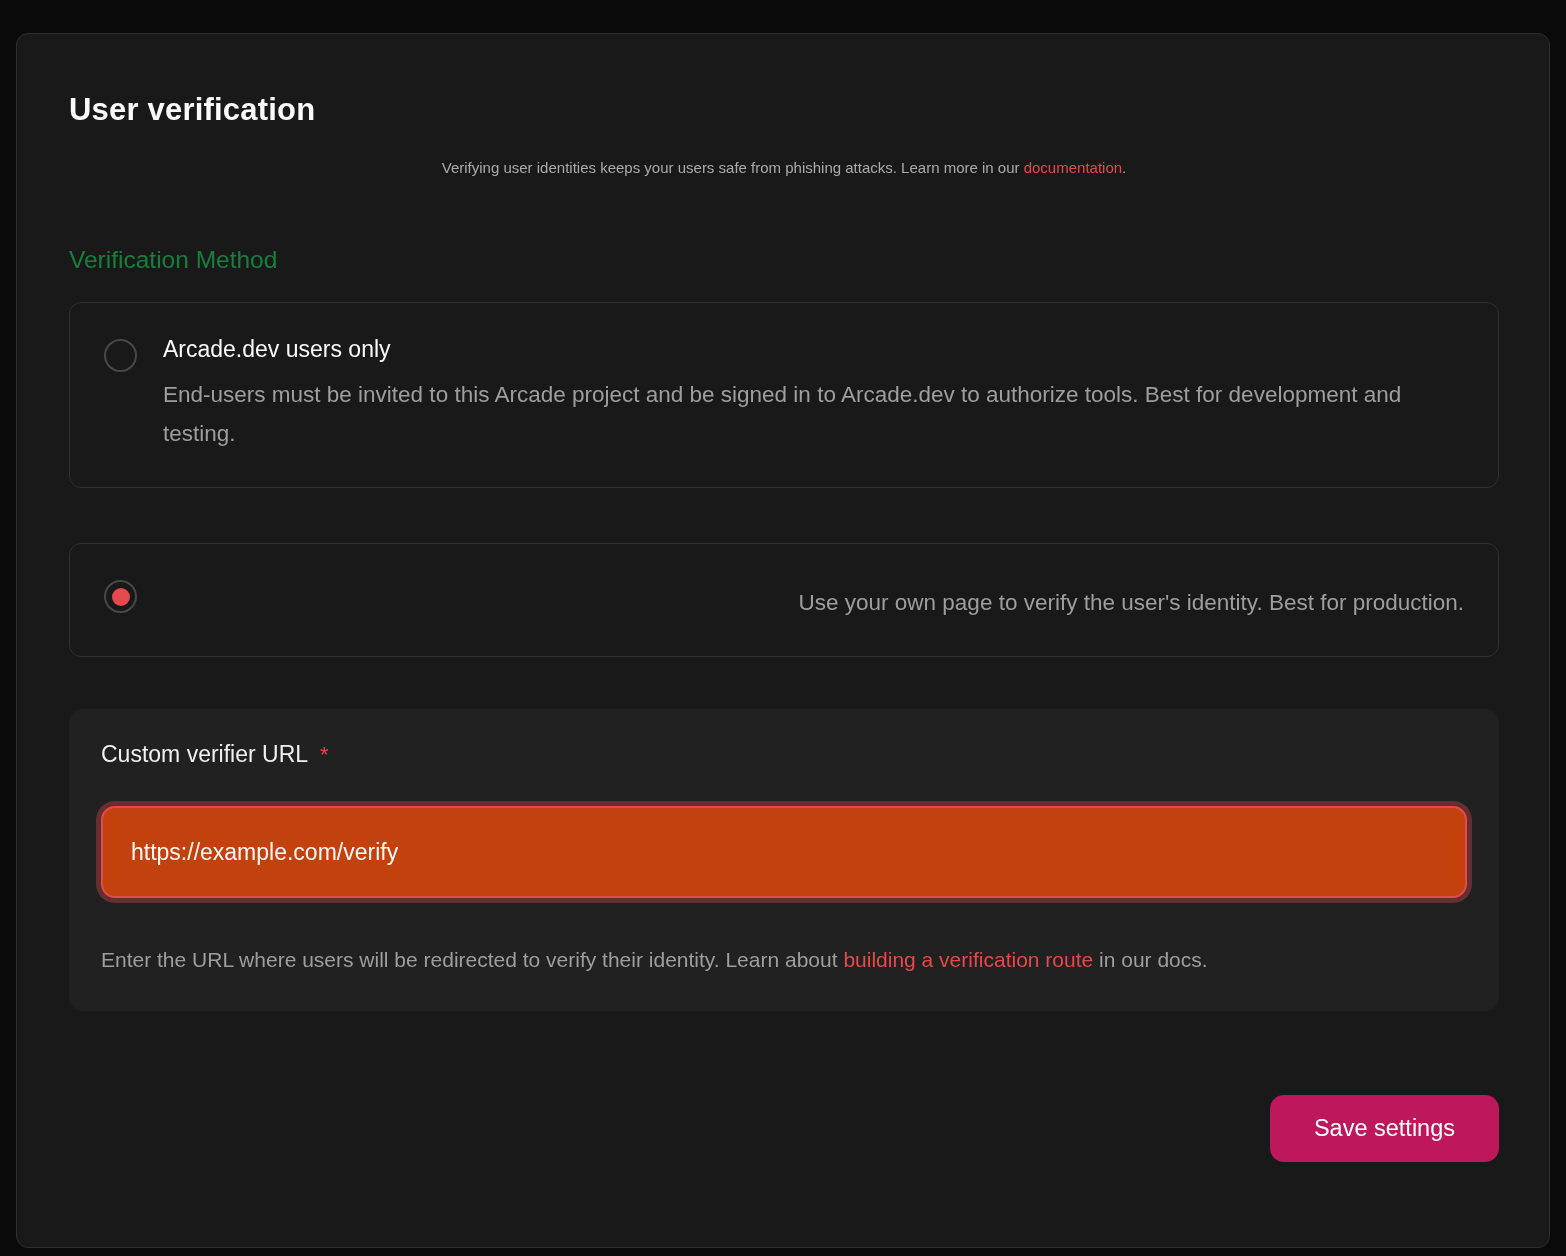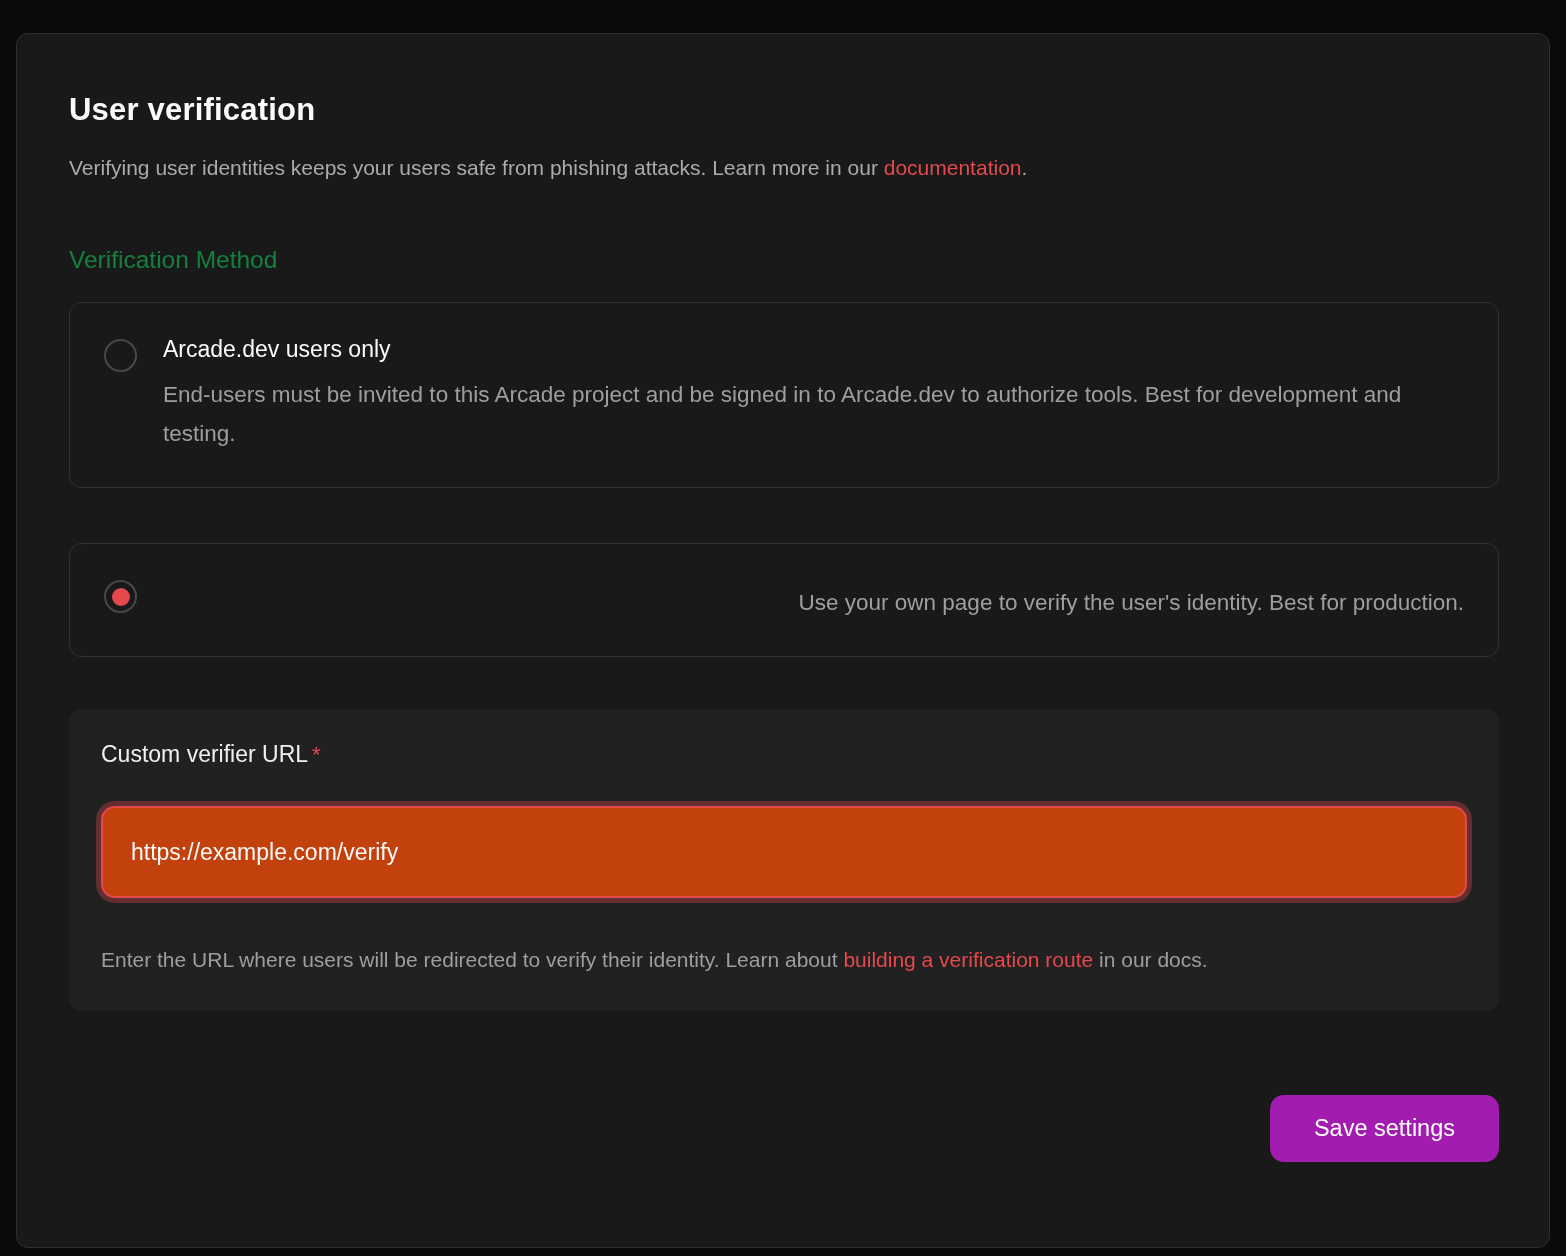--- a/index.html
+++ b/index.html
@@ -20,23 +20,24 @@
     margin-top: 20px;
   }
   .page-title {
     font-size: 31px;
     font-weight: 700;
     color: #fafafa;
     letter-spacing: 0.2px;
   }
   .page-subtitle {
     margin-top: 24px;
-    font-size: 21px;
+    font-size: 15px;
     color: #ababab;
     line-height: 32px;
+    text-align: center;
   }
   .inline-link {
     color: #e5484d;
     text-decoration: none;
     cursor: pointer;
   }
   .section-heading {
     margin-top: 62px;
     font-size: 24.5px;
     font-weight: 500;
@@ -86,21 +87,21 @@
   }
   .url-panel {
     margin-top: 52px;
     background: #212121;
     border-radius: 14px;
     padding: 32px;
   }
   .field-label-row {
     display: flex;
     align-items: baseline;
-    gap: 4px;
+    gap: 12px;
   }
   .field-label {
     font-size: 23px;
     font-weight: 500;
     color: #f0f0f0;
   }
   .required-asterisk {
     color: #e5484d;
     font-size: 22px;
     font-weight: 500;
@@ -126,21 +127,21 @@
     color: #9e9e9e;
     line-height: 39px;
     max-width: 1360px;
   }
   .footer-row {
     margin-top: 84px;
     display: flex;
     justify-content: flex-end;
   }
   .save-button {
-    background: #a21caf;
+    background: #be185d;
     color: #ffffff;
     border: none;
     border-radius: 14px;
     height: 67px;
     padding: 0 44px;
     font-family: "Liberation Sans", sans-serif;
     font-size: 23.5px;
     font-weight: 500;
     cursor: pointer;
   }

